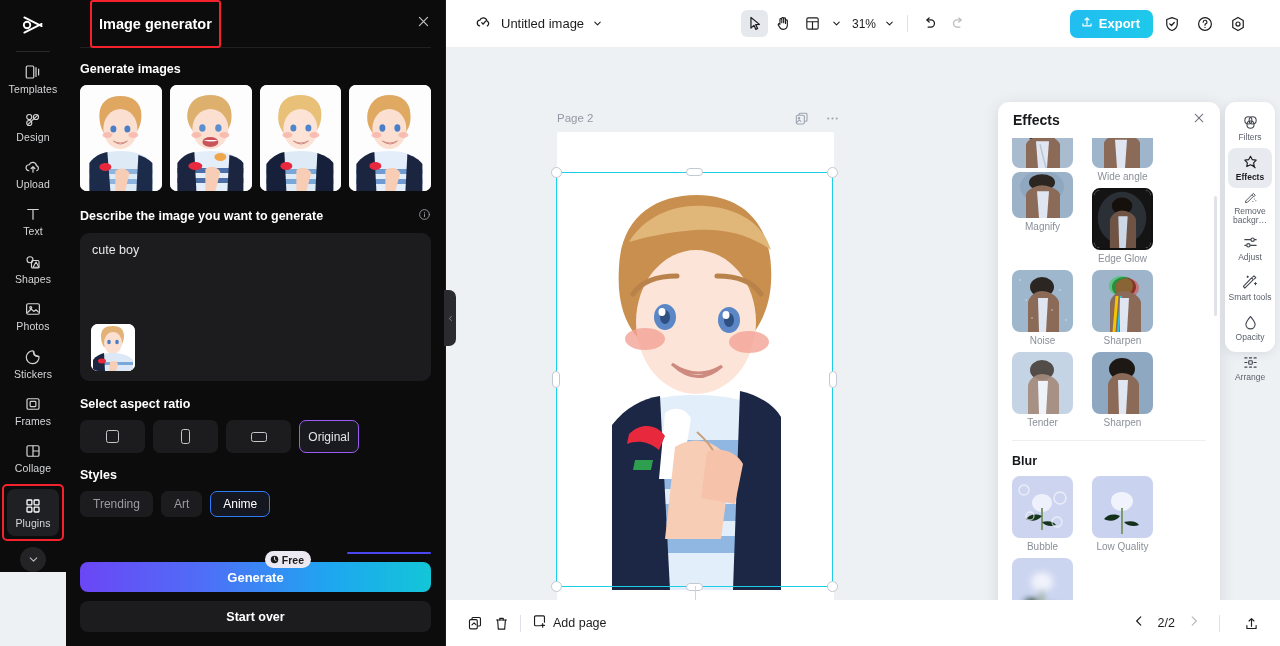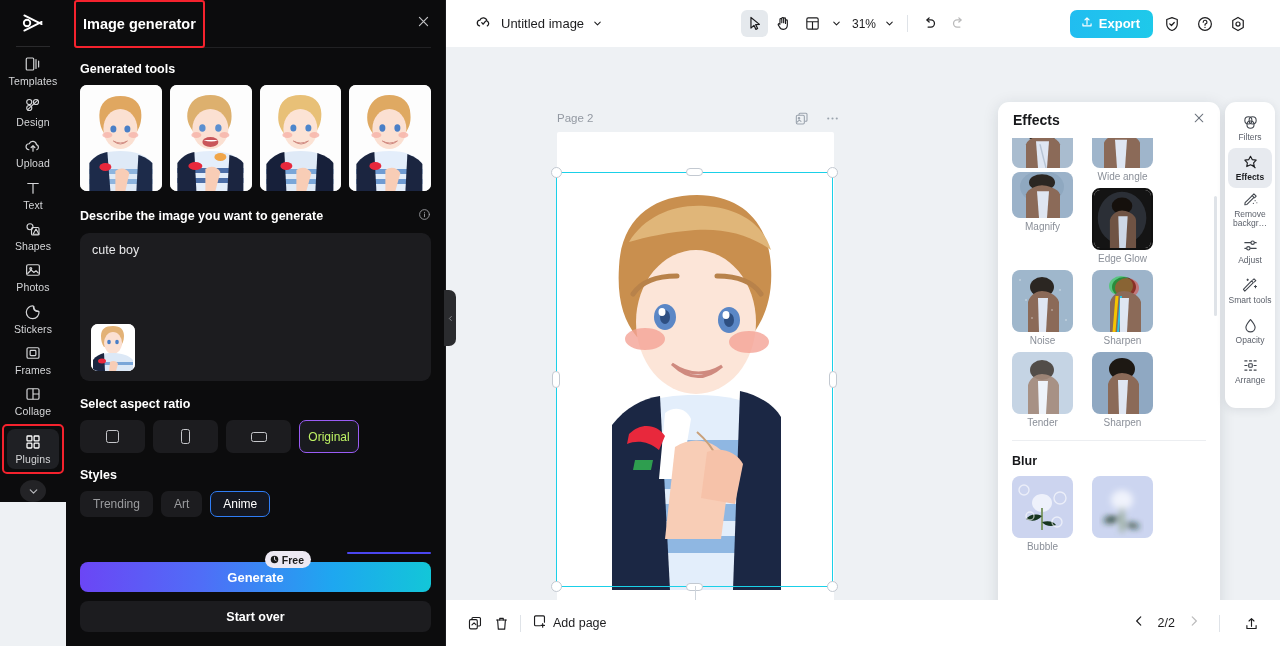--- a/index.html
+++ b/index.html
@@ -6,21 +6,21 @@
   html, body { width: 1280px; height: 646px; overflow: hidden; }
   body {
     font-family: "Liberation Sans", sans-serif;
     background: #eef1f4;
     -webkit-font-smoothing: antialiased;
   }
   .app { position: relative; width: 1280px; height: 646px; display: flex; }
 
   
   .rail {
-    width: 66px; height: 502px; background: #0c0c0d;
+    width: 66px; height: 572px; background: #0c0c0d;
     display: flex; flex-direction: column; align-items: center;
     padding-top: 6px; flex: none; position: relative; z-index: 20;
   }
   .rail-logo { width: 40px; height: 40px; display:flex; align-items:center; justify-content:center; margin-bottom: 4px;}
   .rail-div { width: 34px; height: 1px; background: #2a2a2c; margin: 2px 0 4px; }
   .rail-item {
     width: 52px; height: 48px; border-radius: 8px;
     display: flex; flex-direction: column; align-items: center; justify-content: center;
     gap: 3px; cursor: pointer; margin-bottom: 1px; position: relative;
   }
@@ -40,21 +40,21 @@
   .panel {
     width: 380px; height: 646px; background: #0c0c0d; flex: none;
     position: relative; z-index: 15; display: flex; flex-direction: column;
     border-right: 1px solid #1a1a1c;
   }
   .panel-head {
     height: 47px; display: flex; align-items: center; justify-content: space-between;
     padding: 0 14px 0 12px; position: relative;
   }
   .panel-title {
-    font-size: 14.5px; font-weight: bold; color: #fff; padding: 12px 5px; position: relative;
+    font-size: 14.5px; font-weight: bold; color: #fff; padding: 12px 5px; position: relative; margin-left: 16px;
   }
   .panel-title::after {
     content: ""; position: absolute; left: -4px; top: -4px; right: -4px; bottom: -4px;
     border: 2.5px solid #f5222d; border-radius: 3px; pointer-events: none;
   }
   .panel-close { cursor: pointer; opacity: .85; }
   .panel-sep { height: 1px; background: #212123; margin: 0 14px; }
   .panel-body { flex: 1; overflow: hidden; padding: 0 14px; position: relative; }
 
   .sec-title { font-size: 12.5px; font-weight: bold; color: #fff; margin: 14px 0 9px; }
@@ -78,21 +78,21 @@
   }
   .prompt-img svg { width: 100%; height: 100%; display: block; }
 
   .ratio-row { display: flex; gap: 8px; margin-top: 9px; }
   .ratio-btn {
     width: 65px; height: 33px; border-radius: 7px; background: #1c1c1f;
     display: flex; align-items: center; justify-content: center; cursor: pointer;
     border: 1px solid transparent;
   }
   .ratio-btn.sel { background: #191a1f; border-color: #9a5cf5; }
-  .ratio-btn .rl { font-size: 12px; color: #bef264; }
+  .ratio-btn .rl { font-size: 12px; color: #e5e5e5; }
   .ratio-ico { border: 1.6px solid #c6c7cb; border-radius: 2.5px; }
 
   .style-row { display: flex; gap: 8px; margin-top: 9px; }
   .style-btn {
     height: 26px; padding: 0 12px; border-radius: 7px; background: #1c1c1f;
     display: flex; align-items: center; justify-content: center; cursor: pointer;
     font-size: 12px; color: #9b9c9f; border: 1px solid transparent;
   }
   .style-btn.sel { color: #fff; border-color: #2f7df6; background: #141720; }
 
@@ -204,21 +204,21 @@
   }
   .fx-sec { font-size: 12.5px; font-weight: bold; color: #17181b; margin: 13px 0 8px; }
   .fx-div { height: 1px; background: #eceef1; margin: 14px 0 0; }
   .fx-scroll {
     position: absolute; right: 3px; top: 58px; width: 3px; height: 120px;
     background: #dfe3e8; border-radius: 2px;
   }
 
   
   .rrail {
-    position: absolute; right: 5px; top: 55px; width: 50px; height: 306px;
+    position: absolute; right: 5px; top: 55px; width: 50px; height: 250px;
     background: #fff; border-radius: 11px; box-shadow: 0 2px 10px rgba(25,35,55,.10);
     display: flex; flex-direction: column; align-items: center; padding: 6px 0; z-index: 11;
   }
   .rr-item {
     width: 44px; min-height: 40px; border-radius: 8px; display: flex; flex-direction: column;
     align-items: center; justify-content: center; gap: 2px; cursor: pointer; padding: 3px 0;
   }
   .rr-item.active { background: #e7eaef; }
   .rr-item .lbl { font-size: 8.5px; color: #5c616b; text-align: center; line-height: 1.05; }
   .rr-item.active .lbl { color: #1b1c1f; font-weight: bold; }
@@ -339,21 +339,21 @@
       <div class="panel-title">Image generator</div>
       <div class="panel-close">
         <svg width="15" height="15" viewBox="0 0 24 24" fill="none" stroke="#e3e4e6" stroke-width="1.9" stroke-linecap="round">
             <path d="M5.5 5.5l13 13M18.5 5.5l-13 13"></path>
           </svg>
       </div>
     </div>
     <div class="panel-sep"></div>
 
     <div class="panel-body">
-      <div class="sec-title">Generated tools</div>
+      <div class="sec-title">Generate images</div>
       <div class="thumbs">
         <div class="thumb">
           <svg viewBox="0 0 83 106" preserveAspectRatio="xMidYMid slice">
             <rect width="83" height="106" fill="#fdfdfd"></rect>
             <path d="M20 30c0-12 8-19 21-19s21 7 21 19c0 9-3 15-6 19l-30 1c-4-5-6-11-6-20z" fill="#e0a760"></path>
             <ellipse cx="41" cy="44" rx="17" ry="20" fill="#fbe0d2"></ellipse>
             <ellipse cx="34" cy="44" rx="3" ry="3.6" fill="#4a7fc7"></ellipse>
               <ellipse cx="48" cy="44" rx="3" ry="3.6" fill="#4a7fc7"></ellipse>
             <ellipse cx="28" cy="50" rx="5" ry="3" fill="#f6b1a8" opacity=".75"></ellipse>
               <ellipse cx="54" cy="50" rx="5" ry="3" fill="#f6b1a8" opacity=".75"></ellipse>
@@ -819,20 +819,32 @@
                       <circle cx="18" cy="40" r="4"></circle>
                       <circle cx="45" cy="46" r="5"></circle>
                     </g>
                   </svg>
               </div>
               <div class="cap">Bubble</div>
             </div>
             <div class="fx-item">
               <div class="fx-tile">
                 <svg viewBox="0 0 61 62" preserveAspectRatio="none">
+                    <rect width="61" height="62" fill="#c9d2ee"></rect>
+                    <path d="M30 16c6 0 11 4 11 9s-5 10-11 10-11-4-11-10 5-9 11-9z" fill="#f0f3fc"></path>
+                    <path d="M30 32v26" stroke="#7f9a6c" stroke-width="2"></path>
+                    <path d="M28 40c-7-3-13-1-16 3 5 3 13 2 16-3z" fill="#14301c"></path>
+                    <path d="M32 46c8-2 13 0 15 3-5 2-12 1-15-3z" fill="#14301c"></path>
+                  </svg>
+              </div>
+              <div class="cap">Low Quality</div>
+            </div>
+            <div class="fx-item">
+              <div class="fx-tile">
+                <svg viewBox="0 0 61 62" preserveAspectRatio="none">
                     <defs>
                       <filter id="bl1">
                         <feGaussianBlur stdDeviation="3"></feGaussianBlur>
                       </filter>
                     </defs>
                     <rect width="61" height="62" fill="#ccd5f0"></rect>
                     <g filter="url(#bl1)">
                       <ellipse cx="30" cy="24" rx="11" ry="10" fill="#f0f3fc"></ellipse>
                       <path d="M30 32v24" stroke="#7f9a6c" stroke-width="3"></path>
                       <path d="M27 42c-7-3-13-1-16 3 5 3 13 2 16-3z" fill="#16351f"></path>

